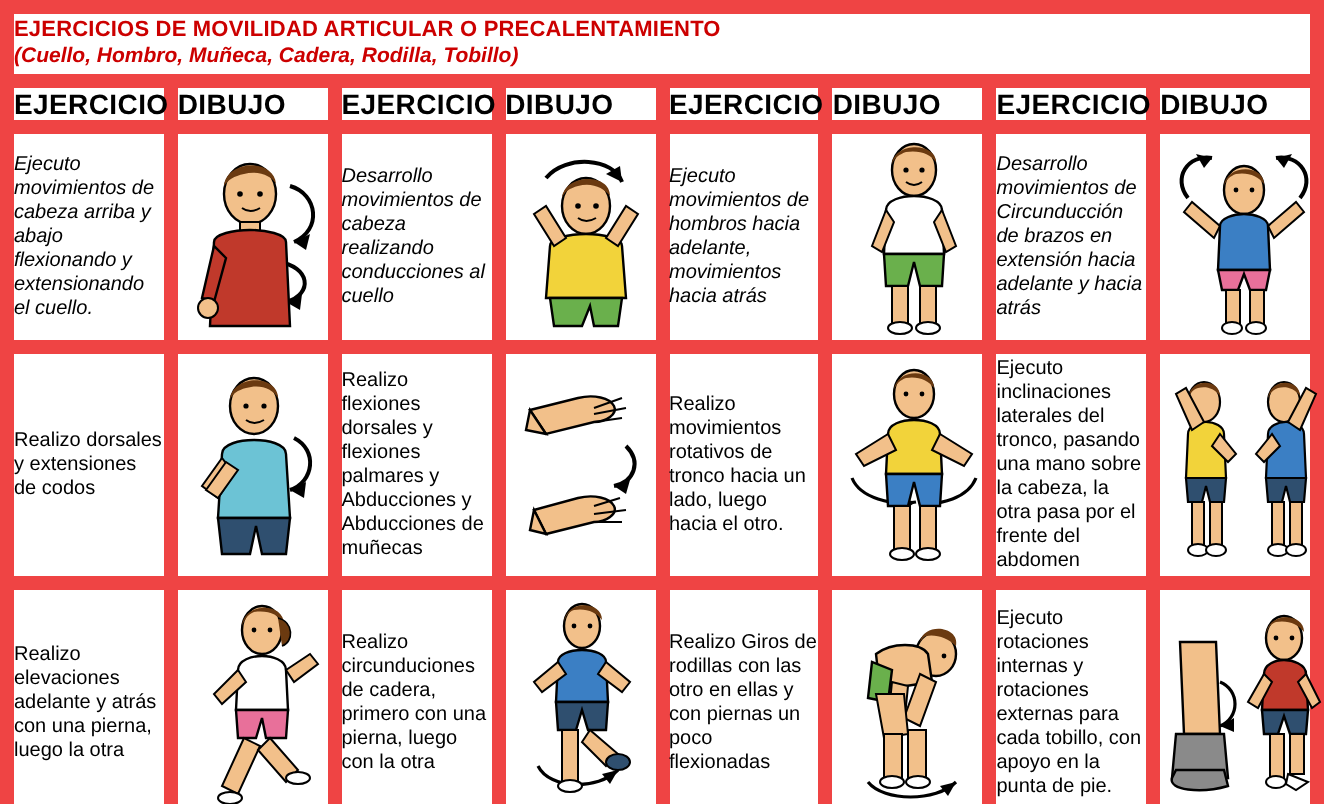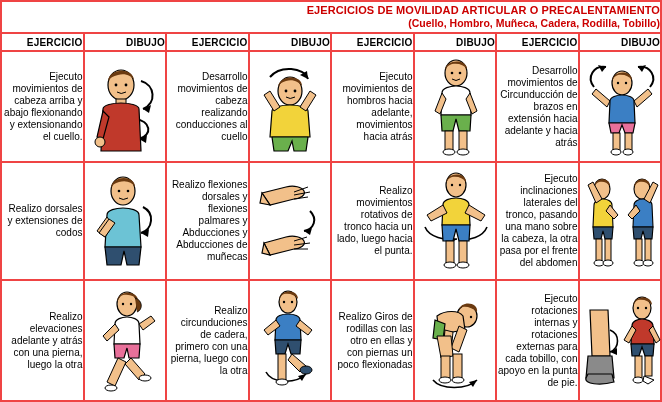--- a/index.html
+++ b/index.html
@@ -18,67 +18,68 @@
     background: #ffffff;
     overflow: hidden;
   }
   table.sheet {
     width: 662px;
     height: 402px;
     border-collapse: collapse;
     table-layout: fixed;
   }
   table.sheet td, table.sheet th {
-    border: 2px solid #ef4444;
+    border: 7px solid #ef4444;
     padding: 0;
     vertical-align: middle;
-    text-align: right;
+    text-align: left;
   }
   .title-cell {
     height: 30px;
     padding: 2px 0 3px 0;
     vertical-align: middle;
   }
   .title-line1 {
     font-size: 11px;
     font-weight: bold;
     color: #cc0000;
     letter-spacing: 0.1px;
     line-height: 13px;
   }
   .title-line2 {
     font-size: 10.5px;
     font-weight: bold;
     color: #cc0000;
     line-height: 13px;
+    font-style: italic;
   }
   .hdr {
     height: 16px;
-    font-size: 10px;
+    font-size: 14px;
     font-weight: bold;
     color: #000000;
     letter-spacing: 0.2px;
   }
   .txt {
     font-size: 10px;
     line-height: 12px;
     color: #000000;
     padding: 2px 3px;
     vertical-align: middle;
   }
   .pic {
     padding: 1px;
     vertical-align: middle;
     text-align: center;
   }
   .pic svg {
     display: block;
     margin: 0 auto;
   }
-  .row1 { height: 110px; }
+  .row1 { height: 110px; font-style: italic; }
   .row2 { height: 118px; }
   .row3 { height: 120px; }
   .cw-text { width: 78px; }
   .cw-pic  { width: 87px; }
   .cw-pic-wide { width: 89px; }
 </style>
 </head>
 <body>
 
 <div id="page">
@@ -216,21 +217,21 @@
             <path d="M12 22 L10 32 L20 34 Z" fill="#f2c08a" stroke="#000" stroke-width="1.2"></path>
 
             <path d="M60 40 C68 48 64 58 54 60" fill="none" stroke="#000" stroke-width="2"></path>
             <polygon points="54,60 62,57 60,64" fill="#000"></polygon>
 
             <path d="M14 72 L36 66 C44 64 52 66 54 70 C56 74 50 78 44 78 L20 84 Z" fill="#f2c08a" stroke="#000" stroke-width="1.2"></path>
             <path d="M44 78 L58 78 M44 74 L60 72 M44 70 L57 66" stroke="#000" stroke-width="1" fill="none"></path>
             <path d="M14 72 L12 82 L20 84 Z" fill="#f2c08a" stroke="#000" stroke-width="1.2"></path>
           </svg>
         </td>
-        <td class="txt">Realizo movimientos rotativos de tronco hacia un lado, luego hacia el punta.</td>
+        <td class="txt">Realizo movimientos rotativos de tronco hacia un lado, luego hacia el otro.</td>
         <td class="pic">
           <svg width="82" height="104" viewBox="0 0 82 104">
             <path d="M10 58 C14 68 30 72 42 70" fill="none" stroke="#000" stroke-width="1.6"></path>
             <polygon points="42,70 34,68 36,74" fill="#000"></polygon>
             <path d="M72 58 C68 68 54 72 44 70" fill="none" stroke="#000" stroke-width="1.6"></path>
             <polygon points="44,70 52,68 50,74" fill="#000"></polygon>
             <ellipse cx="41" cy="16" rx="10" ry="12" fill="#f2c08a" stroke="#000" stroke-width="1.2"></ellipse>
             <path d="M31 14 C32 3 51 3 51 13 C48 9 43 7 37 8 C34 9 32 11 31 14 Z" fill="#6b3a10"></path>
             <circle cx="37" cy="16" r="1.2" fill="#000"></circle>
             <circle cx="45" cy="16" r="1.2" fill="#000"></circle>

